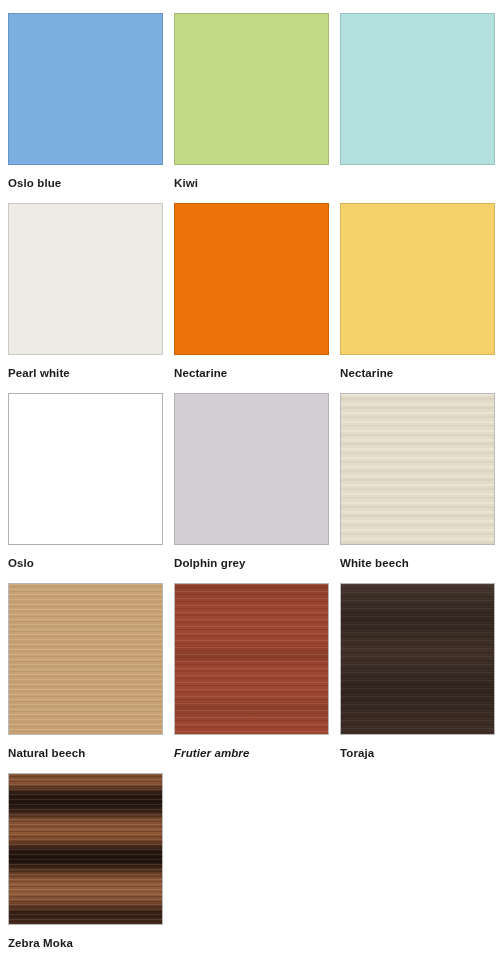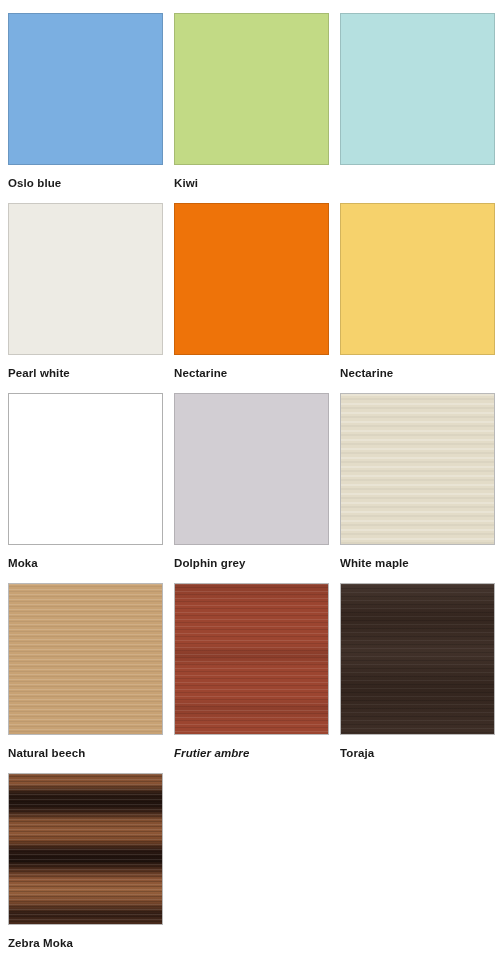--- a/index.html
+++ b/index.html
@@ -218,29 +218,29 @@
     </div>
     <div class="swatch-cell">
       <span class="swatch-chip chip-solid" style="background-color: rgb(246, 210, 108);"></span>
       <span class="swatch-label" style="color: rgb(26, 26, 26);">Nectarine</span>
     </div>
   </div>
 
   <div class="swatch-row">
     <div class="swatch-cell">
       <span class="swatch-chip chip-solid chip-white" style="background-color: rgb(255, 255, 255);"></span>
-      <span class="swatch-label" style="color: rgb(26, 26, 26);">Moka</span>
+      <span class="swatch-label" style="color: rgb(26, 26, 26);">Oslo</span>
     </div>
     <div class="swatch-cell">
       <span class="swatch-chip chip-solid" style="background-color: rgb(210, 206, 211);"></span>
       <span class="swatch-label" style="color: rgb(26, 26, 26);">Dolphin grey</span>
     </div>
     <div class="swatch-cell">
       <span class="swatch-chip chip-grain-soft" style="background-color: rgb(227, 220, 200);"></span>
-      <span class="swatch-label" style="color: rgb(26, 26, 26);">White maple</span>
+      <span class="swatch-label" style="color: rgb(26, 26, 26);">White beech</span>
     </div>
   </div>
 
   <div class="swatch-row">
     <div class="swatch-cell">
       <span class="swatch-chip chip-grain-fine" style="background-color: rgb(200, 162, 116);"></span>
       <span class="swatch-label" style="color: rgb(26, 26, 26);">Natural beech</span>
     </div>
     <div class="swatch-cell">
       <span class="swatch-chip chip-grain-medium" style="background-color: rgb(156, 69, 48);"></span>

